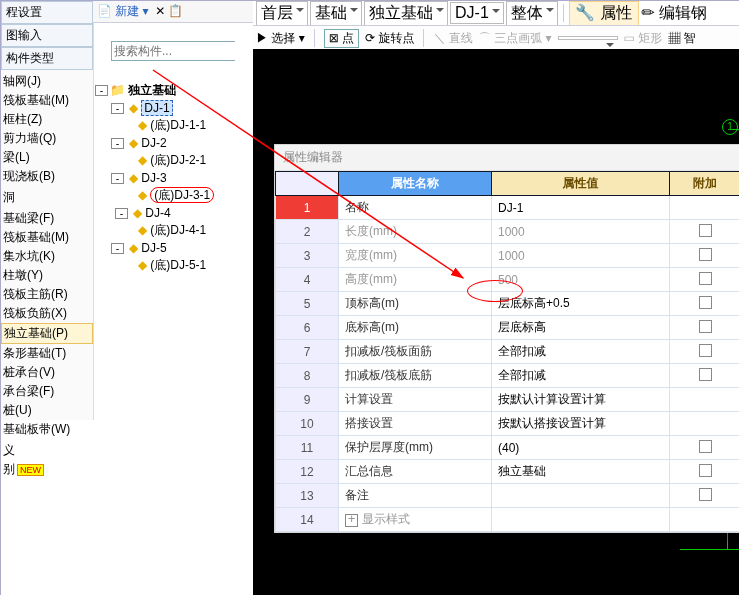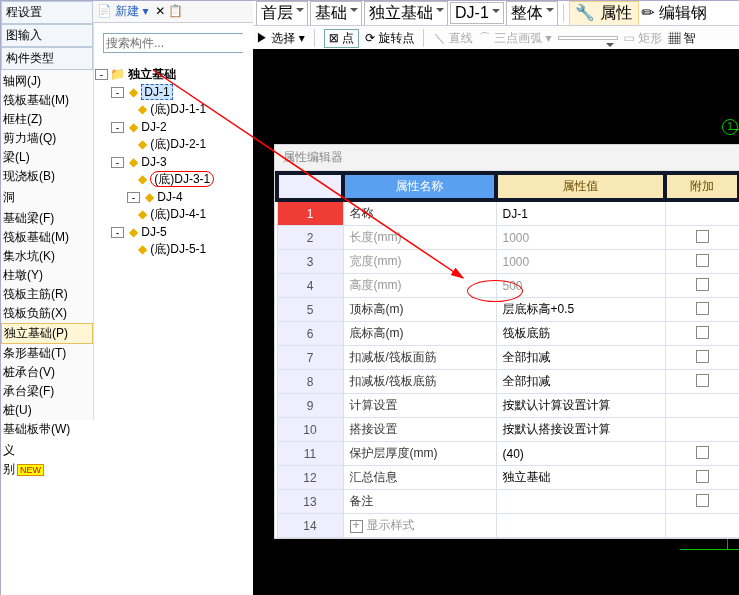--- a/index.html
+++ b/index.html
@@ -6,42 +6,42 @@
 #root{position:relative;width:739px;height:595px;border:1px solid #aac;}
 .left{position:absolute;left:0;top:0;width:92px;height:419px;border-right:1px solid #ddd;background:#fafafa}
 .left .tab{background:#f3f6fb;border-bottom:1px solid #ccd;padding:2px 4px;border:1px solid #bcd}
 .left ul{list-style:none;margin:0;padding:2px 0}
 .left li{padding:1px 2px;white-space:nowrap}
 .left li.sel{background:#fff6d6;border:1px solid #e8c060}
 .newbadge{background:#ff0;color:#d00;font-size:9px;padding:0 2px;border:1px solid #d80;margin-left:2px}
 .mid{position:absolute;left:92px;top:0;width:160px;height:595px;border-right:1px solid #ddd;}
 .mid .tb{padding:2px 4px;border-bottom:1px solid #ccd;background:#f7f7f7}
 .mid .tb span{color:#2a63c0}
-.mid .search{display:flex;border:1px solid #8ab;margin:10px}
+.mid .search{display:flex;border:1px solid #8ab;margin:18px}
 .mid .search input{flex:1;border:0;font-size:12px;padding:2px}
 .mid .search button{width:22px;border:0;background:#eef}
 .tree{font-size:12px;padding:2px}
 .tree .n{white-space:nowrap;padding:1px 0}
 .tgl{display:inline-block;width:11px;text-align:center;border:1px solid #888;line-height:9px;font-size:10px;margin-right:2px;cursor:pointer;font-family:monospace}
 .dot{color:#e8b000;margin:0 3px}
 .tree .sel{background:#cde5ff;border:1px dashed #2a63c0;padding:0 2px}
 .hl{border:1px solid red;border-radius:9px;padding:0 3px}
 .right{position:absolute;left:252px;top:0;right:0;height:595px;background:#fff}
 .ribbon{height:24px;border-bottom:1px solid #ccd;display:flex;align-items:center;gap:2px;padding:0 3px;font-size:16px;white-space:nowrap;overflow:hidden}
 .ribbon2{height:24px;border-bottom:1px solid #ccd;display:flex;align-items:center;gap:6px;padding:0 3px;font-size:12px;white-space:nowrap;overflow:hidden;background:#fdfdfd}
 .dd{border:1px solid #bbb;padding:1px 14px 1px 4px;position:relative;background:#fff}
 .dd::after{content:"";position:absolute;right:3px;top:6px;border:4px solid transparent;border-top-color:#555}
 .btn{border:1px solid #f5d48a;background:#fff4d6;padding:1px 6px}
 .sep{width:1px;height:18px;background:#ccd;margin:0 3px}
 .canvas{position:absolute;left:0;top:48px;right:0;bottom:0;background:#000}
 .gline{position:absolute;background:#0c0}
 .propwin{position:absolute;left:273px;top:143px;width:466px;background:#fff;box-shadow:0 3px 12px rgba(0,0,0,.4);border:1px solid #d6d6d6}
 .propwin .title{background:#f3f3f3;padding:4px 8px;color:#888;border-bottom:1px solid #e5e5e5}
 .ptable{width:100%;border-collapse:collapse;font-size:12px}
-.ptable th{background:#5aa0f0;color:#fff;border:4px solid #0f172a;padding:3px 18px;font-weight:normal}
+.ptable th{background:#5aa0f0;color:#fff;border:1px solid #0f172a;padding:3px 18px;font-weight:bold}
 .ptable th.extra{background:#f7e8b5;color:#6a4b00}
 .ptable td{border:1px solid #d8e2ee;padding:3px 6px}
 .ptable td.rn{background:#eef;text-align:center;width:26px;color:#555}
 .ptable tr.hrow td.rn{background:#ef3c34;color:#fff}
 .ptable td.name{background:#fff;color:#333;width:140px}
 .ptable td.gray{color:#999}
 .ptable td.chk{text-align:center;width:32px}
 .chkbox{display:inline-block;width:11px;height:11px;border:1px solid #888}
 .plus{display:inline-block;border:1px solid #888;width:11px;height:11px;line-height:9px;text-align:center;font-family:monospace;margin-right:4px}
 .arrow{position:absolute;left:72px;top:39px;pointer-events:none}
@@ -93,21 +93,21 @@
       <button>🔍</button>
     </div>
     <div class="tree" id="tree">
         <div class="n"><span class="tgl">-</span>📁 <b>独立基础</b></div>
         <div class="n" style="padding-left:16px"><span class="tgl">-</span><span class="dot">◆</span><span class="sel">DJ-1</span></div>
         <div class="n" style="padding-left:40px"><span class="dot">◆</span><span>(底)DJ-1-1</span></div>
         <div class="n" style="padding-left:16px"><span class="tgl">-</span><span class="dot">◆</span><span>DJ-2</span></div>
         <div class="n" style="padding-left:40px"><span class="dot">◆</span><span>(底)DJ-2-1</span></div>
         <div class="n" style="padding-left:16px"><span class="tgl">-</span><span class="dot">◆</span><span>DJ-3</span></div>
         <div class="n" style="padding-left:40px"><span class="dot">◆</span><span class="hl">(底)DJ-3-1</span></div>
-        <div class="n" style="padding-left:32px"><span class="tgl">-</span><span class="dot">◆</span><span>DJ-4</span></div>
+        <div class="n" style="padding-left:20px"><span class="tgl">-</span><span class="dot">◆</span><span>DJ-4</span></div>
         <div class="n" style="padding-left:40px"><span class="dot">◆</span><span>(底)DJ-4-1</span></div>
         <div class="n" style="padding-left:16px"><span class="tgl">-</span><span class="dot">◆</span><span>DJ-5</span></div>
         <div class="n" style="padding-left:40px"><span class="dot">◆</span><span>(底)DJ-5-1</span></div>
       </div>
   </div>
 
   <div class="right">
     <div class="ribbon">
       <span class="dd">首层</span>
       <span class="dd">基础</span>
@@ -180,21 +180,21 @@
           </tr>
           <tr>
             <td class="rn">5</td>
             <td class="name">顶标高(m)</td>
             <td class="">层底标高+0.5</td>
             <td class="chk"><span class="chkbox"></span></td>
           </tr>
           <tr>
             <td class="rn">6</td>
             <td class="name">底标高(m)</td>
-            <td class="">筏板底筋</td>
+            <td class="">层底标高</td>
             <td class="chk"><span class="chkbox"></span></td>
           </tr>
           <tr>
             <td class="rn">7</td>
             <td class="name">扣减板/筏板面筋</td>
             <td class="">全部扣减</td>
             <td class="chk"><span class="chkbox"></span></td>
           </tr>
           <tr>
             <td class="rn">8</td>

